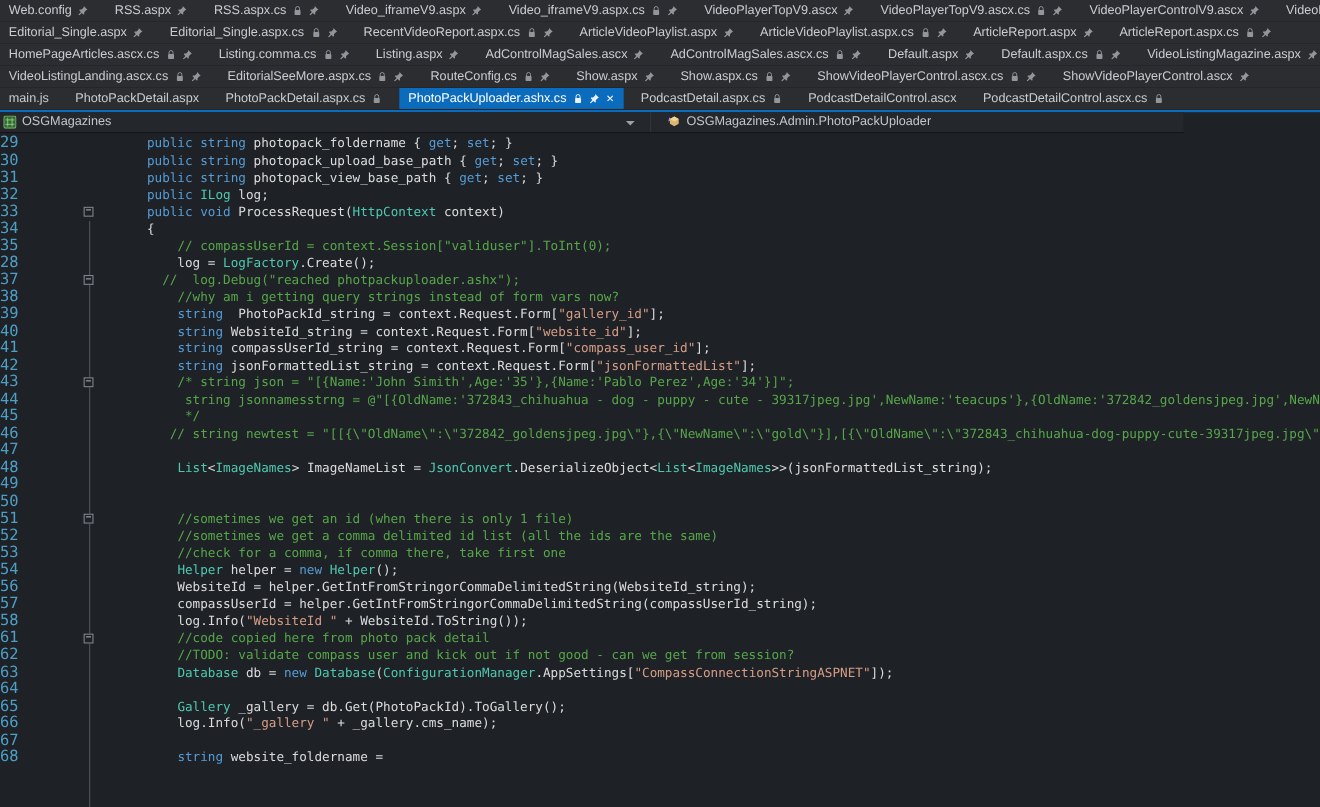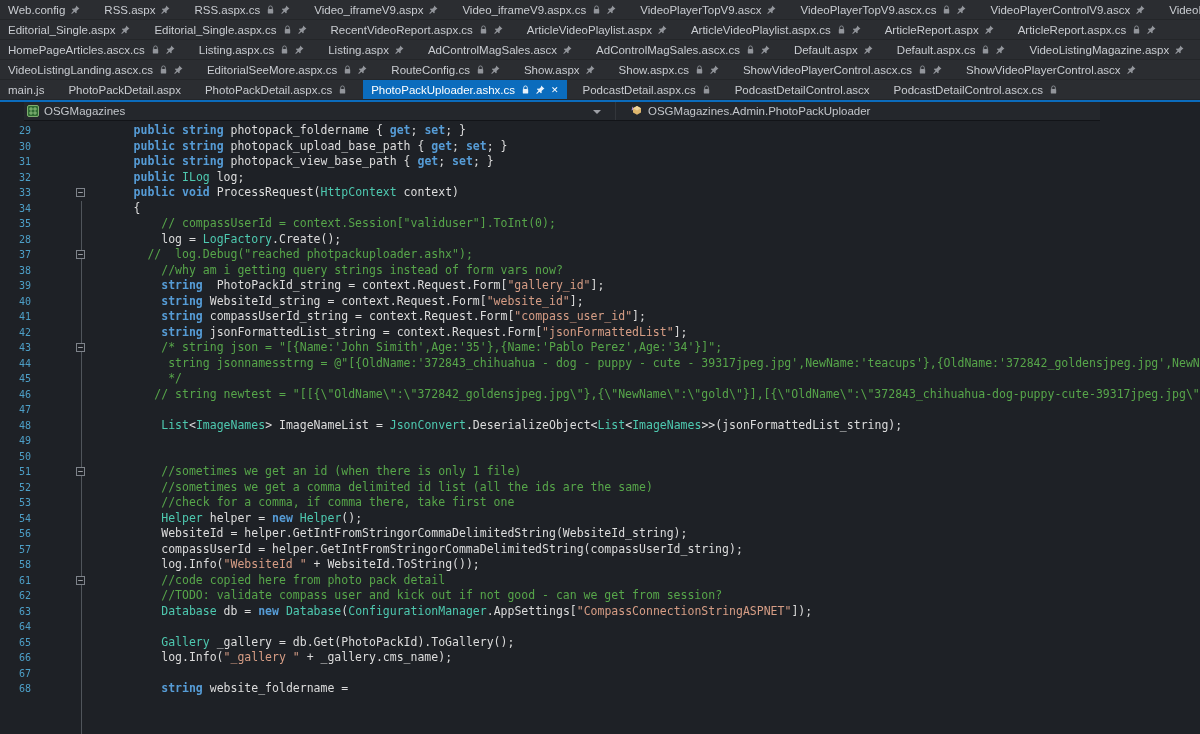--- a/index.html
+++ b/index.html
@@ -12,43 +12,43 @@
     white-space:nowrap; border-bottom:1px solid rgba(0,0,0,0.15); }
   .tab { display:flex; align-items:center; column-gap:6px; padding:0 8px; margin-right:8px;
     flex:0 0 auto; font-size:11.5px; color:#c9ccd1; cursor:default; }
   .tab.active { background:var(--accent); color:#ffffff; }
   .tab .ticon { display:inline-flex; align-items:center; }
   .tab.clip { margin-left:auto; margin-right:-60px; }
   .doc-accent { width:1200px; height:2px; background:var(--accent); }
 
   
   .navbar { width:1076px; height:19px; background:#24272c; display:flex; align-items:center;
-    border-bottom:1px solid #121418; font-size:11.5px; color:#c3c6cb;margin-left:24px; }
+    border-bottom:1px solid #121418; font-size:11.5px; color:#c3c6cb; }
   .nav-combo { display:flex; align-items:center; height:100%; position:relative; }
   .nav-combo.project { width:592px; padding-left:3px; border-right:1px solid #33363b; }
   .dd-arrow { position:absolute; right:14px; top:8px; width:0; height:0;
     border-left:4px solid transparent; border-right:4px solid transparent;
     border-top:4px solid #9da0a6; }
   .nav-combo.typecombo { padding-left:13px; }
   .nav-combo .nicon { display:inline-flex; margin-right:5px; }
 
   
   .editor { position:relative; width:1200px; height:613px; background:#1e2126;
     overflow:hidden; padding-top:2px;
     font-family:"DejaVu Sans Mono","Liberation Mono",monospace; }
   .fold-guide { position:absolute; left:81px; top:80px; bottom:0; width:1px; background:#50555b; }
   .line { display:grid; grid-template-columns:50px 22px 20px auto; height:15.5px;
     line-height:15.5px; white-space:pre; }
-  .num { text-align:center; font-size:10px; color:var(--linenum); }
+  .num { text-align:left; font-size:14px; color:var(--linenum); }
   .foldcell { position:relative; z-index:2; }
   .fold-box { position:absolute; left:4px; top:3px; width:9px; height:9px;
     background:#1e2126; border:1px solid #7e838a; color:#c0c4c9; font-size:9px;
     line-height:7px; text-align:center; }
   .codecell { font-size:11.5px; color:var(--plain); }
-  .tok-k { color:var(--kw);font-weight:bold; }
+  .tok-k { color:var(--kw); }
   .tok-t { color:var(--type); }
   .tok-s { color:var(--str); }
   .tok-c { color:var(--comment); }
   .tok-p { color:var(--plain); }
 </style>
 </head>
 <body>
 
 <div class="tabstrip" id="tab-rows">
     <div class="tab-row">
@@ -229,21 +229,21 @@
             <rect x="2" y="4.5" width="6" height="5" rx="0.8" fill="#92959b"></rect>
           </svg>
         </span>
         <span class="ticon">
           <svg width="9" height="9" viewBox="0 0 10 10">
             <path fill="#92959b" d="M5.7.6l3.7 3.7-1.2.4-2 2 .1 2.1-.9.3L3.8 7.5 1 10l-.7-.7 2.5-2.8-1.6-1.6.3-.9 2.1.1 2-2z"></path>
           </svg>
         </span>
       </div>
       <div class="tab">
-        <span>Listing.aspx.cs</span>
+        <span>Listing.comma.cs</span>
         <span class="ticon">
           <svg width="9" height="10" viewBox="0 0 10 11">
             <path fill="none" stroke="#92959b" d="M3 4.5V3a2 2 0 0 1 4 0v1.5"></path>
             <rect x="2" y="4.5" width="6" height="5" rx="0.8" fill="#92959b"></rect>
           </svg>
         </span>
         <span class="ticon">
           <svg width="9" height="9" viewBox="0 0 10 10">
             <path fill="#92959b" d="M5.7.6l3.7 3.7-1.2.4-2 2 .1 2.1-.9.3L3.8 7.5 1 10l-.7-.7 2.5-2.8-1.6-1.6.3-.9 2.1.1 2-2z"></path>
           </svg>

